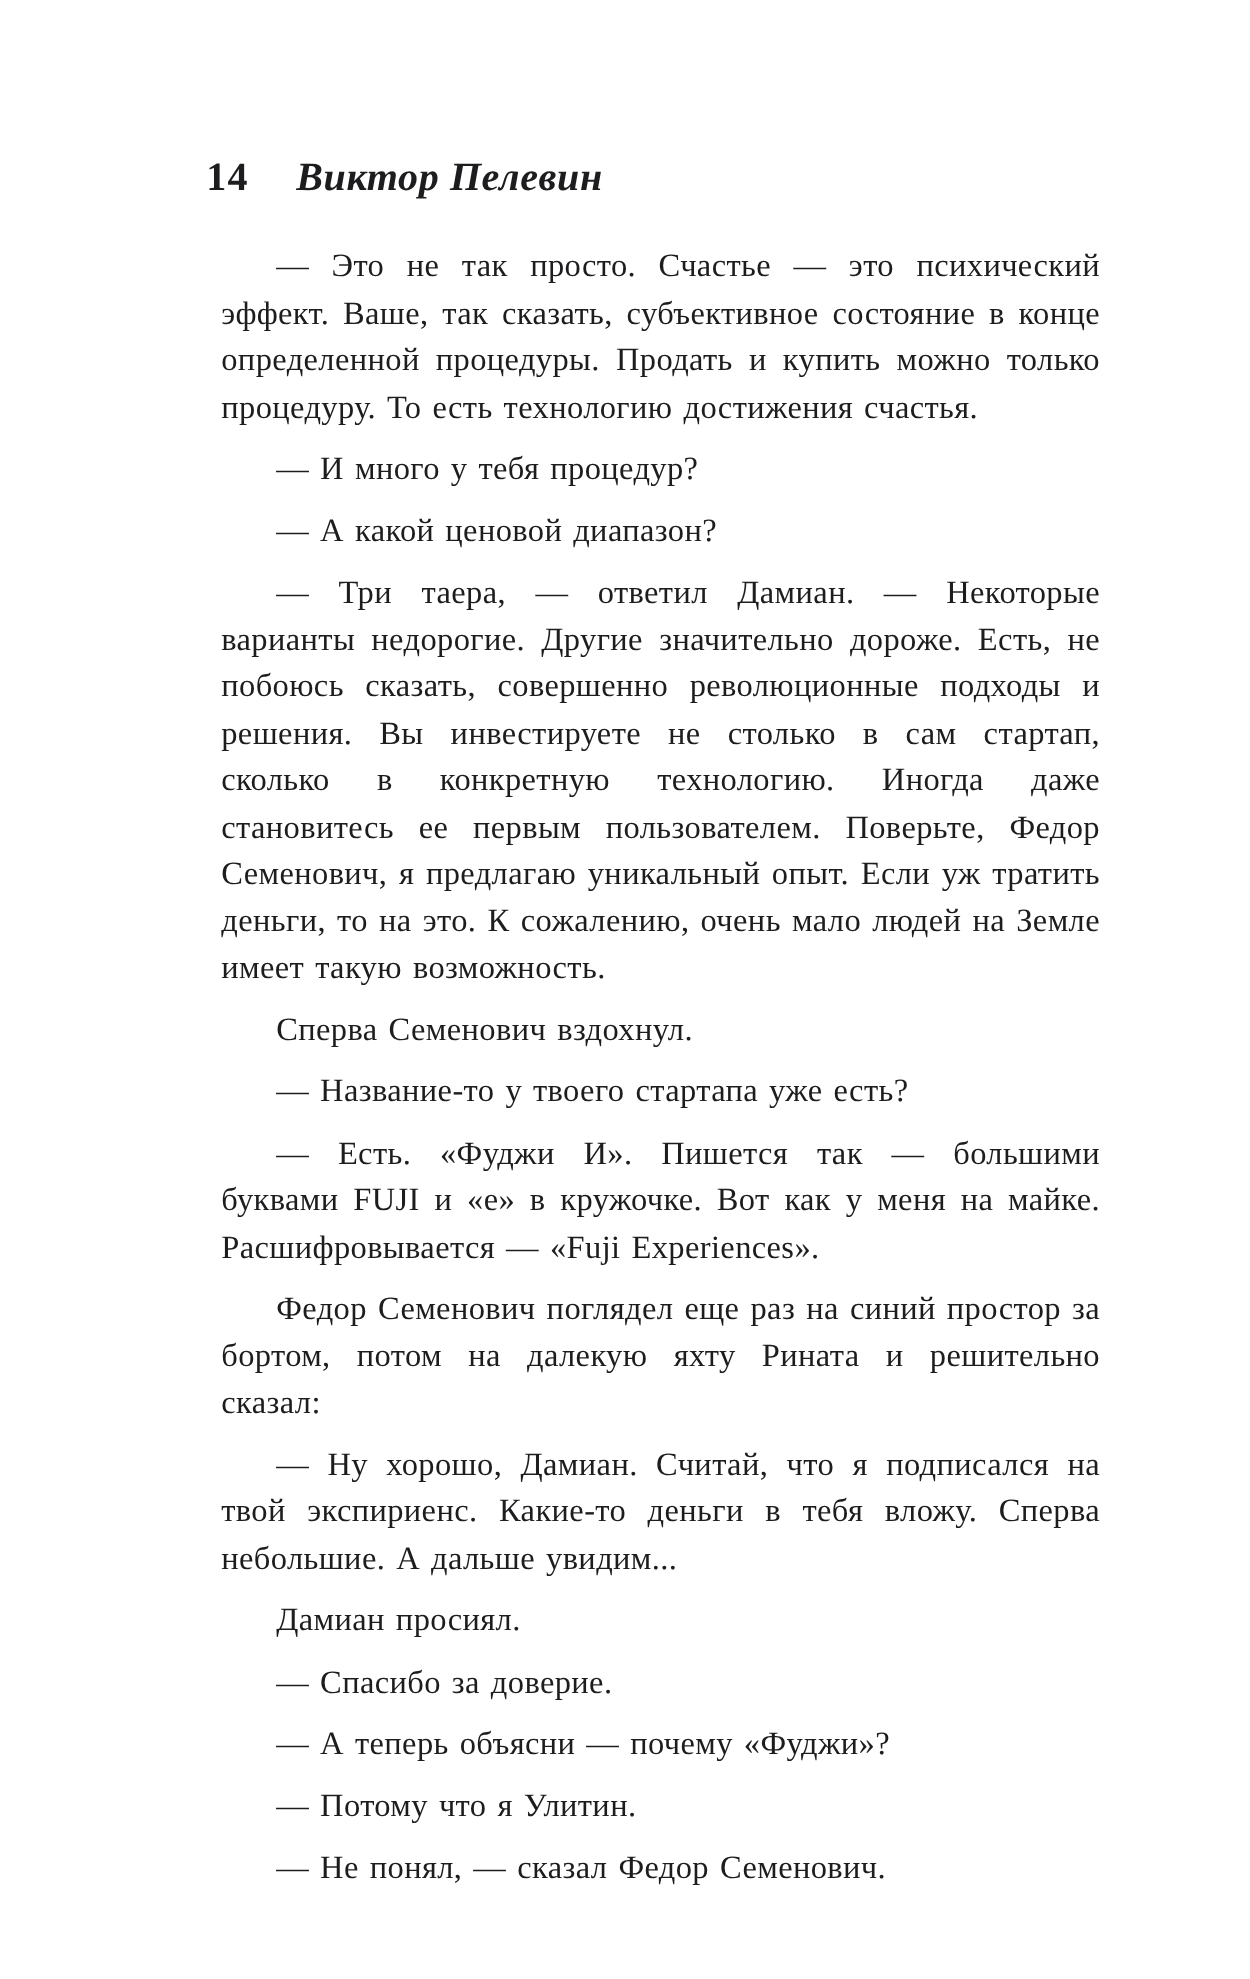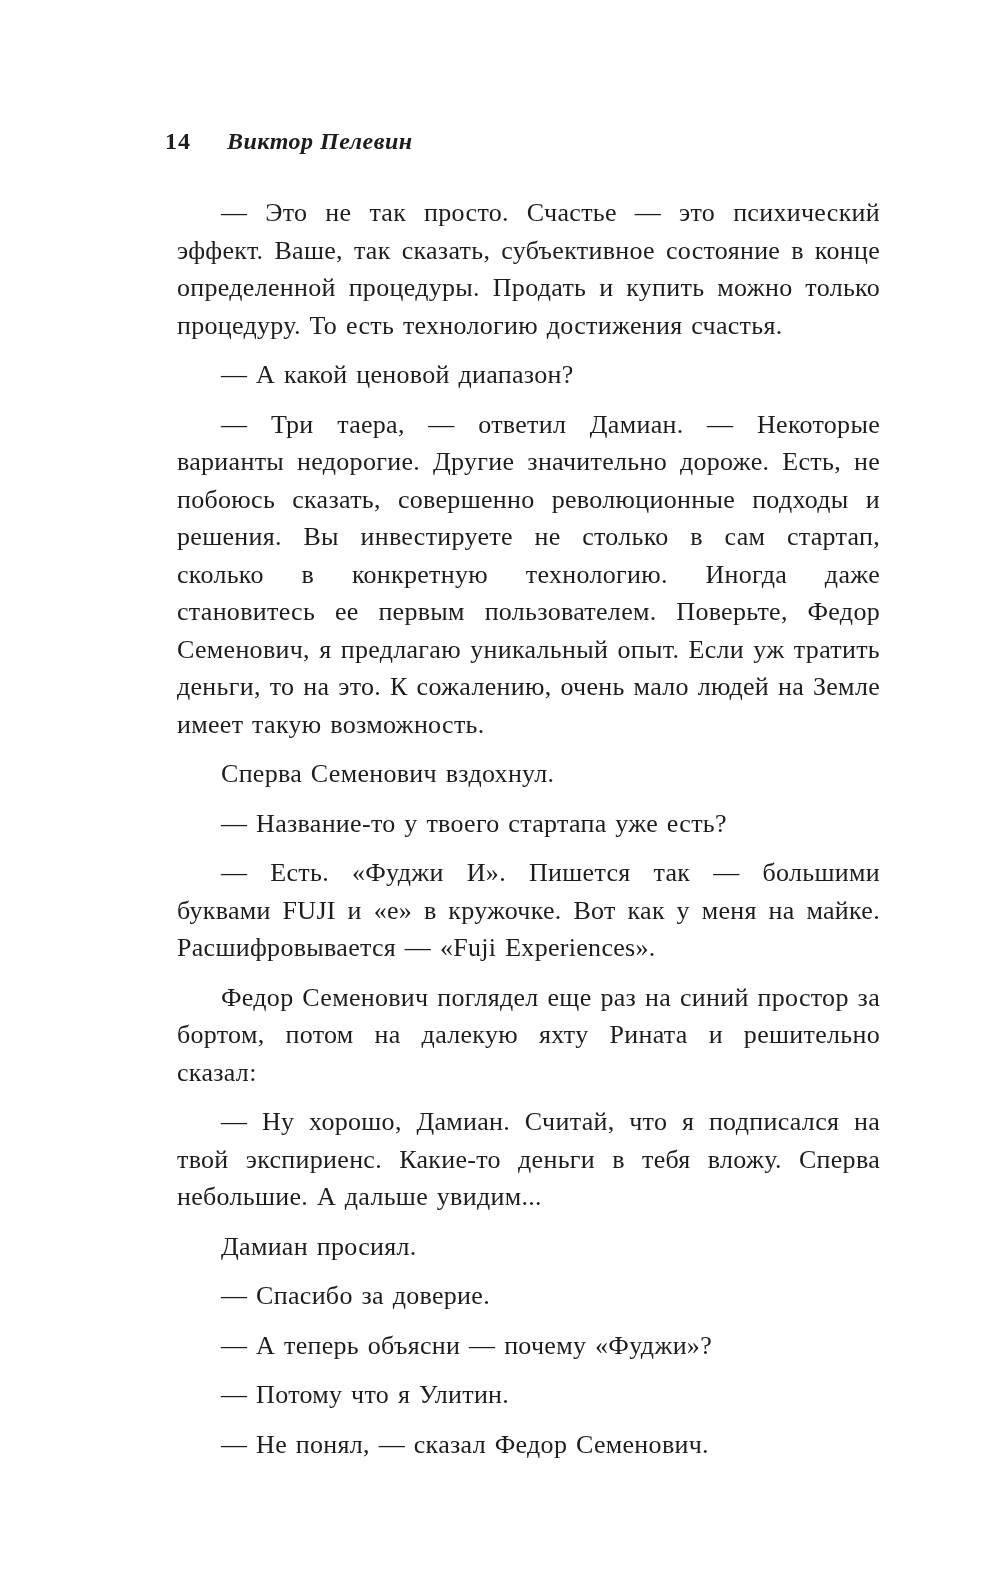--- a/index.html
+++ b/index.html
@@ -14,21 +14,21 @@
     background: #ffffff;
     font-family: "Liberation Serif", "DejaVu Serif", serif;
     color: #1d1d1f;
     overflow: hidden;
   }
   .page-header {
     position: absolute;
     top: 126px;
     left: 165px;
     width: 727px;
-    font-size: 24px;
+    font-size: 32px;
     line-height: 30px;
     white-space: nowrap;
   }
   .page-number {
     font-weight: bold;
     letter-spacing: 1px;
   }
   .author {
     font-style: italic;
     font-weight: 600;
@@ -57,20 +57,21 @@
 
 <div class="page">
 
   <header class="page-header">
     <span class="page-number">14</span>
     <span class="author">Виктор Пелевин</span>
   </header>
 
   <main class="text-block">
     <p>— Это не так просто. Счастье — это психический эффект. Ваше, так сказать, субъективное состояние в конце определенной процедуры. Продать и купить можно только процедуру. То есть технологию достижения счастья.</p>
+    <p>— И много у тебя процедур?</p>
     <p>— А какой ценовой диапазон?</p>
     <p>— Три таера, — ответил Дамиан. — Некоторые варианты недорогие. Другие значительно дороже. Есть, не побоюсь сказать, совершенно революционные подходы и решения. Вы инвестируете не столько в сам стартап, сколько в конкретную технологию. Иногда даже становитесь ее первым пользователем. Поверьте, Федор Семенович, я предлагаю уникальный опыт. Если уж тратить деньги, то на это. К сожалению, очень мало людей на Земле имеет такую возможность.</p>
     <p>Сперва Семенович вздохнул.</p>
     <p>— Название-то у твоего стартапа уже есть?</p>
     <p>— Есть. «Фуджи И». Пишется так — большими буквами FUJI и «е» в кружочке. Вот как у меня на майке. Расшифровывается — «Fuji Experiences».</p>
     <p>Федор Семенович поглядел еще раз на синий простор за бортом, потом на далекую яхту Рината и решительно сказал:</p>
     <p>— Ну хорошо, Дамиан. Считай, что я подписался на твой экспириенс. Какие-то деньги в тебя вложу. Сперва небольшие. А дальше увидим...</p>
     <p>Дамиан просиял.</p>
     <p>— Спасибо за доверие.</p>
     <p>— А теперь объясни — почему «Фуджи»?</p>

